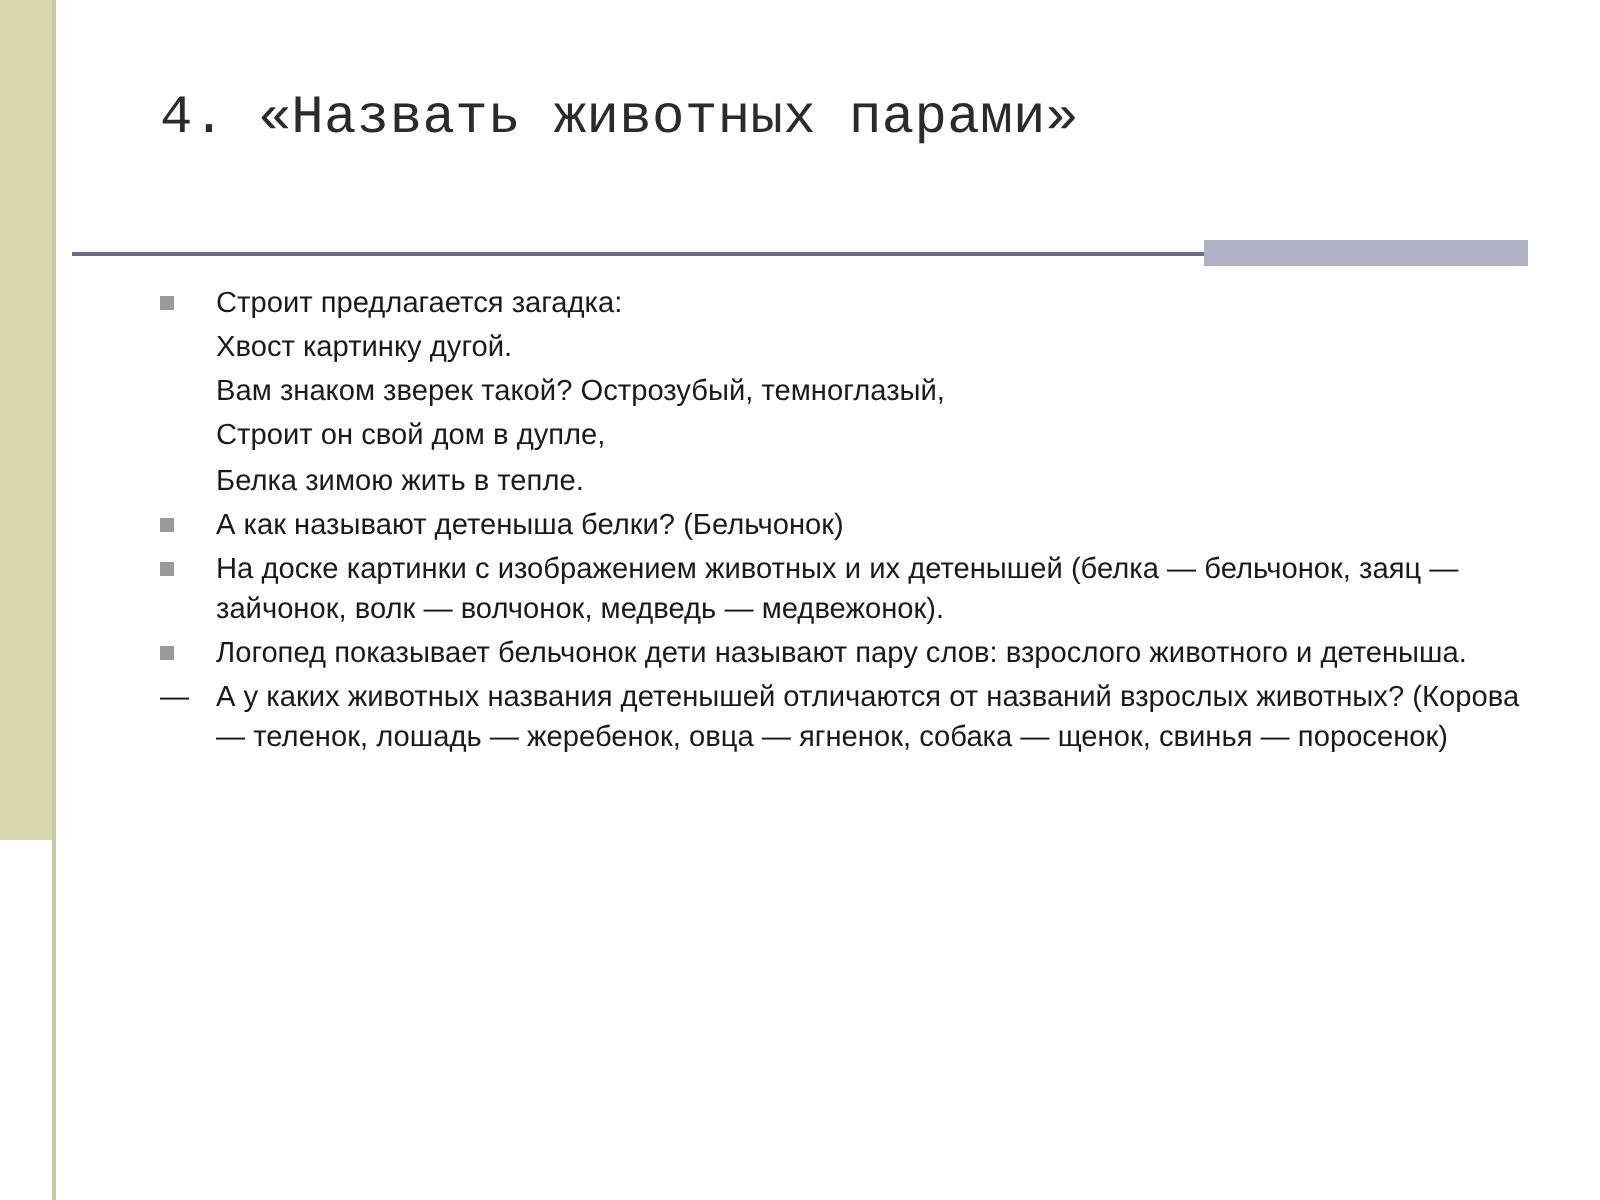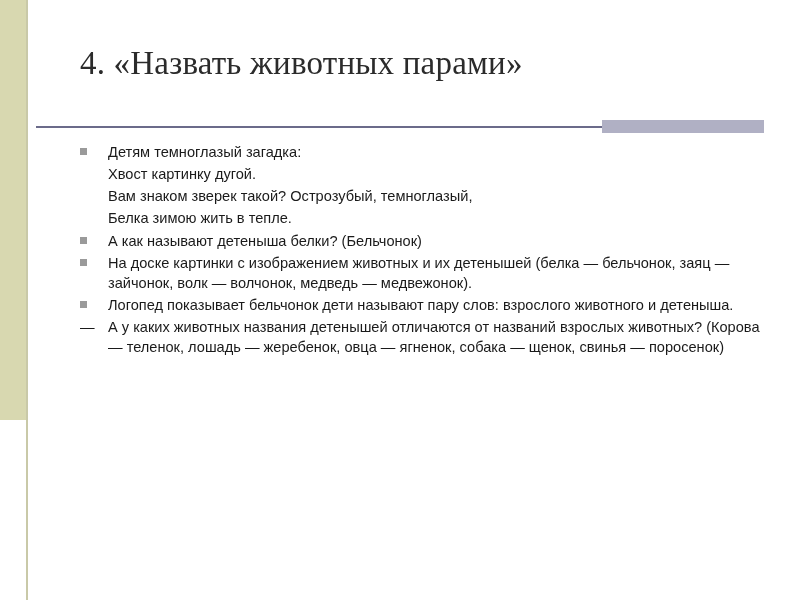--- a/index.html
+++ b/index.html
@@ -53,22 +53,22 @@
     height: 600px;
     background: #ffffff;
   }
 
   
   .title {
     position: absolute;
     left: 80px;
     top: 44px;
     width: 660px;
-    font-family: Liberation Serif, serif;
-    font-size: 33px;
+    font-family: Liberation Mono, monospace;
+    font-size: 27px;
     color: #2b2b2b;
     letter-spacing: 0.2px;
     line-height: 1.2;
   }
 
   
   .sep-line {
     position: absolute;
     left: 36px;
     top: 126px;
@@ -140,34 +140,38 @@
 
   <div class="title">4. «Назвать животных парами»</div>
 
   <div class="sep-line"></div>
   <div class="sep-block"></div>
 
   <div class="body">
 
     <div class="bullet-row">
       <div class="bullet-mark"><span class="sq"></span></div>
-      <div class="bullet-text">Детям темноглазый загадка:</div>
+      <div class="bullet-text">Строит предлагается загадка:</div>
     </div>
 
     <div class="bullet-row">
       <div class="no-mark"></div>
       <div class="bullet-text">Хвост картинку дугой.</div>
     </div>
 
     <div class="bullet-row">
       <div class="no-mark"></div>
       <div class="bullet-text">Вам знаком зверек такой? Острозубый, темноглазый,</div>
     </div>
 
 
+    <div class="bullet-row">
+      <div class="no-mark"></div>
+      <div class="bullet-text">Строит он свой дом в дупле,</div>
+    </div>
 
     <div class="bullet-row">
       <div class="no-mark"></div>
       <div class="bullet-text">Белка зимою жить в тепле.</div>
     </div>
 
 
     <div class="bullet-row">
       <div class="bullet-mark"><span class="sq"></span></div>
       <div class="bullet-text">А как называют детеныша белки? (Бельчонок)</div>

